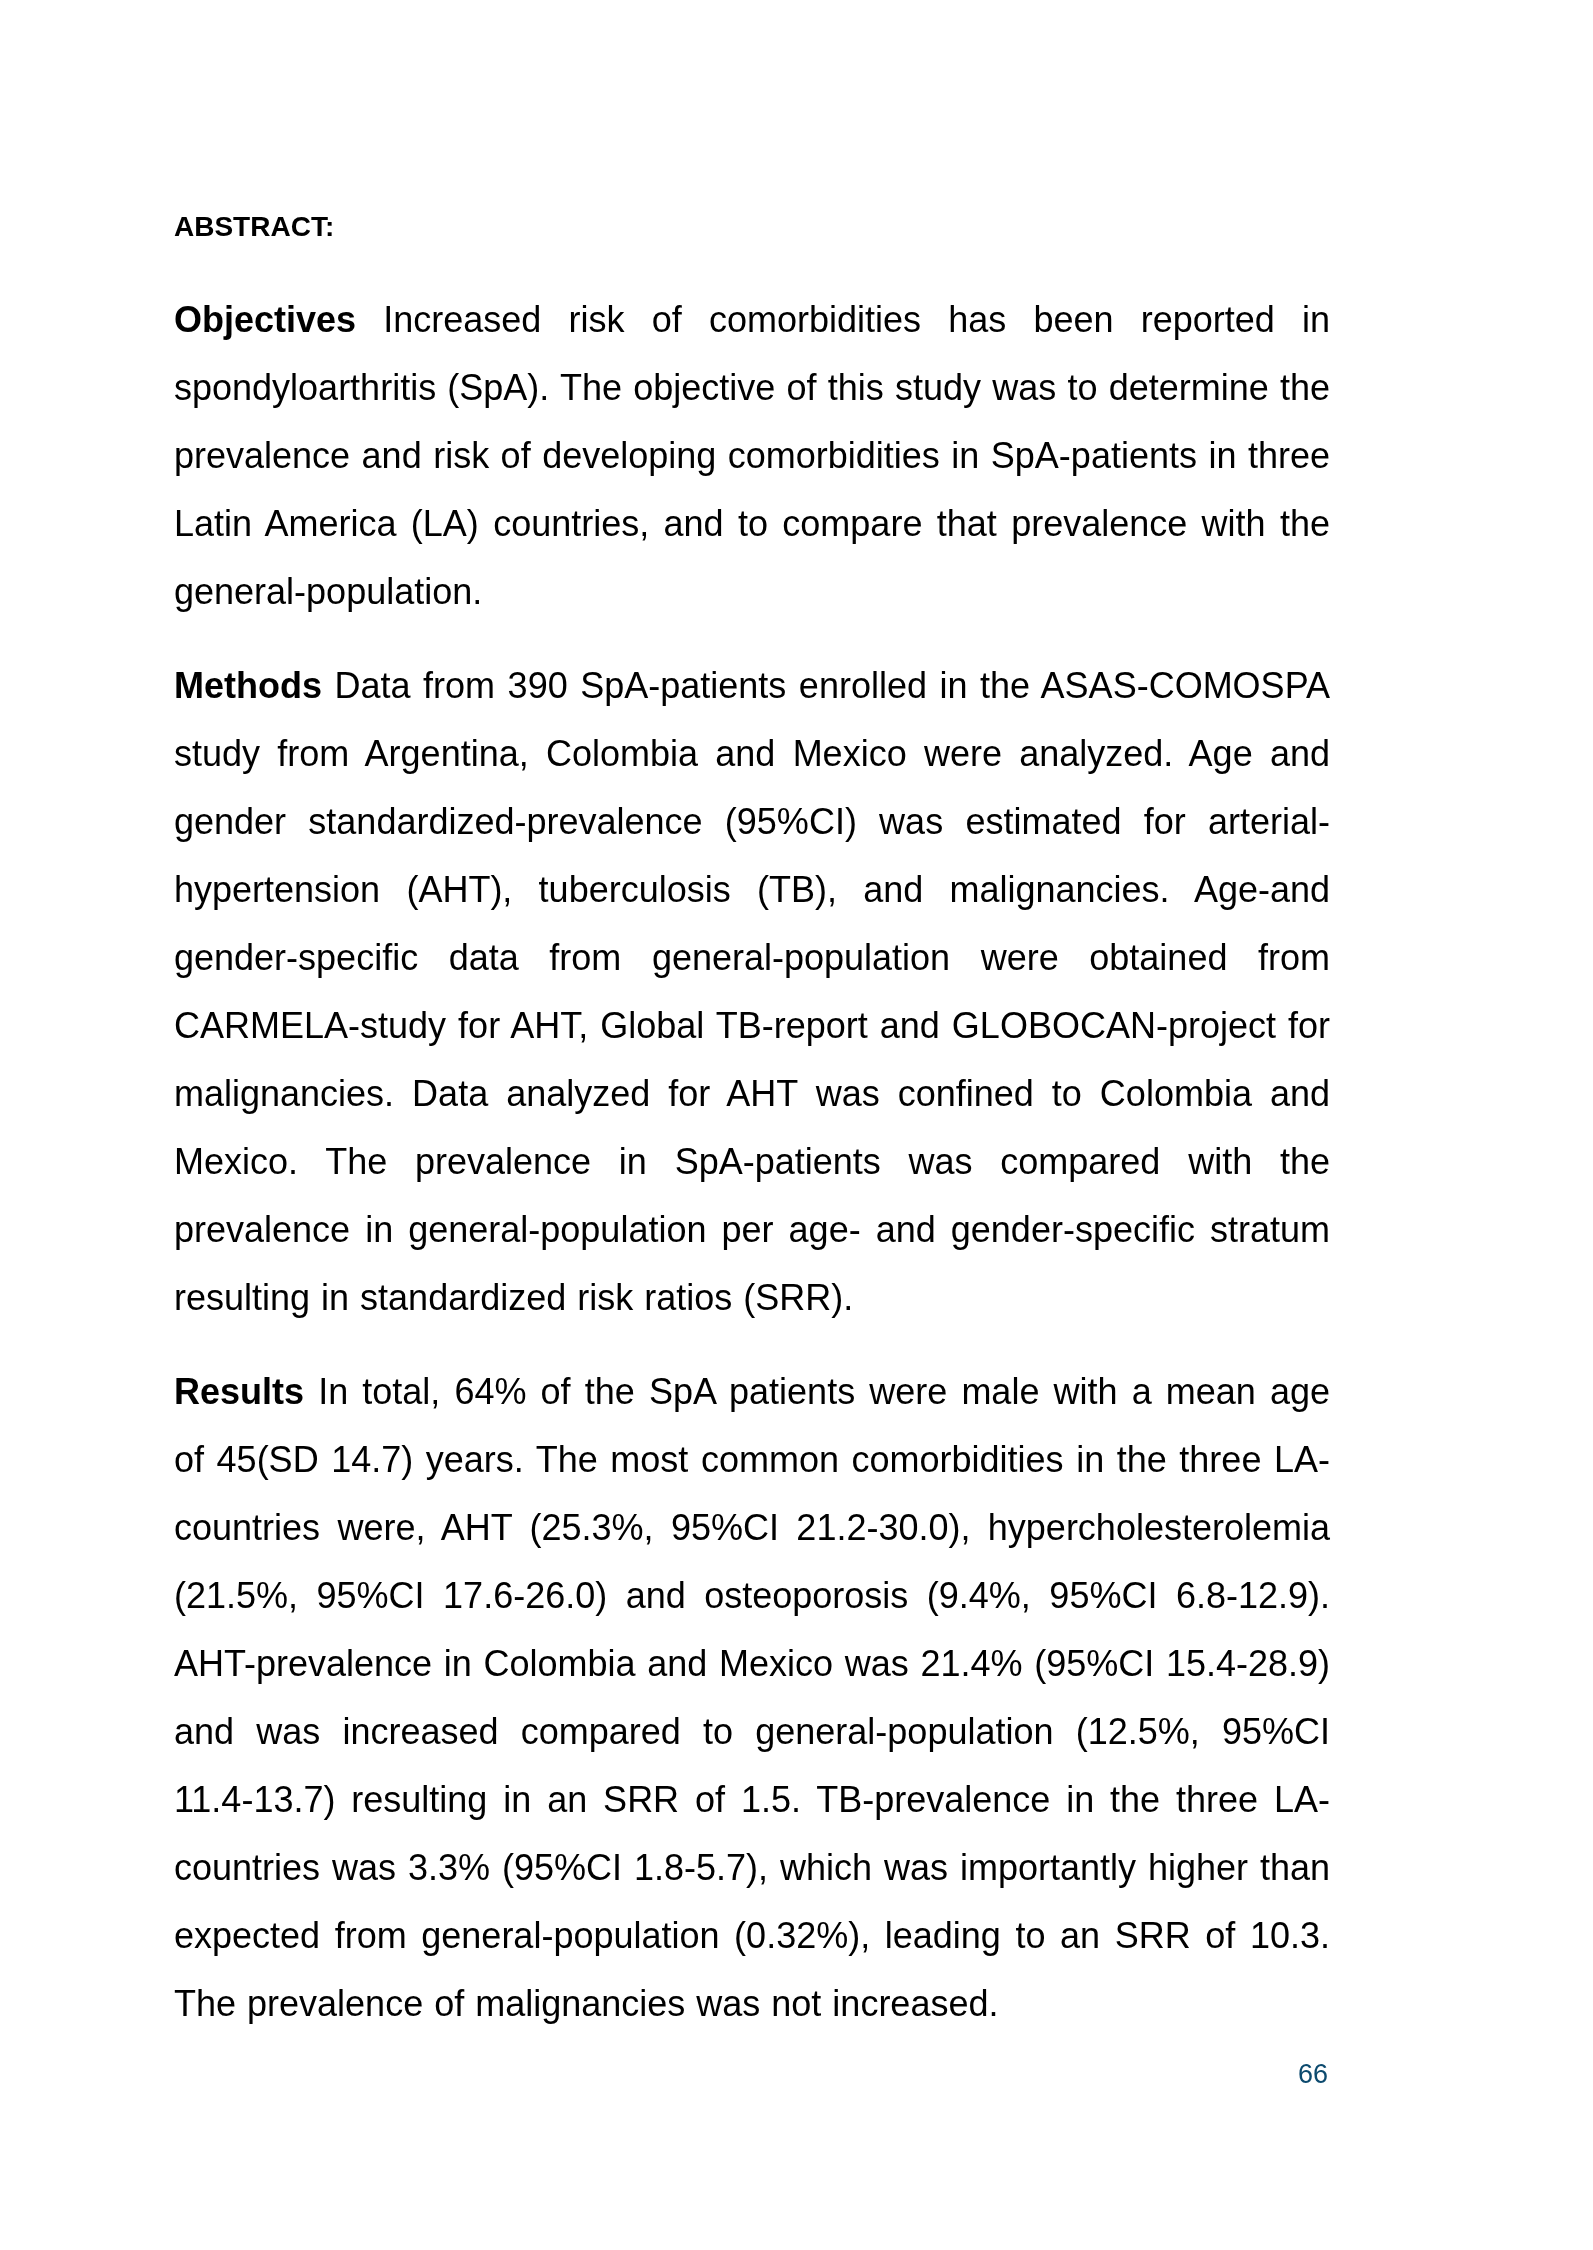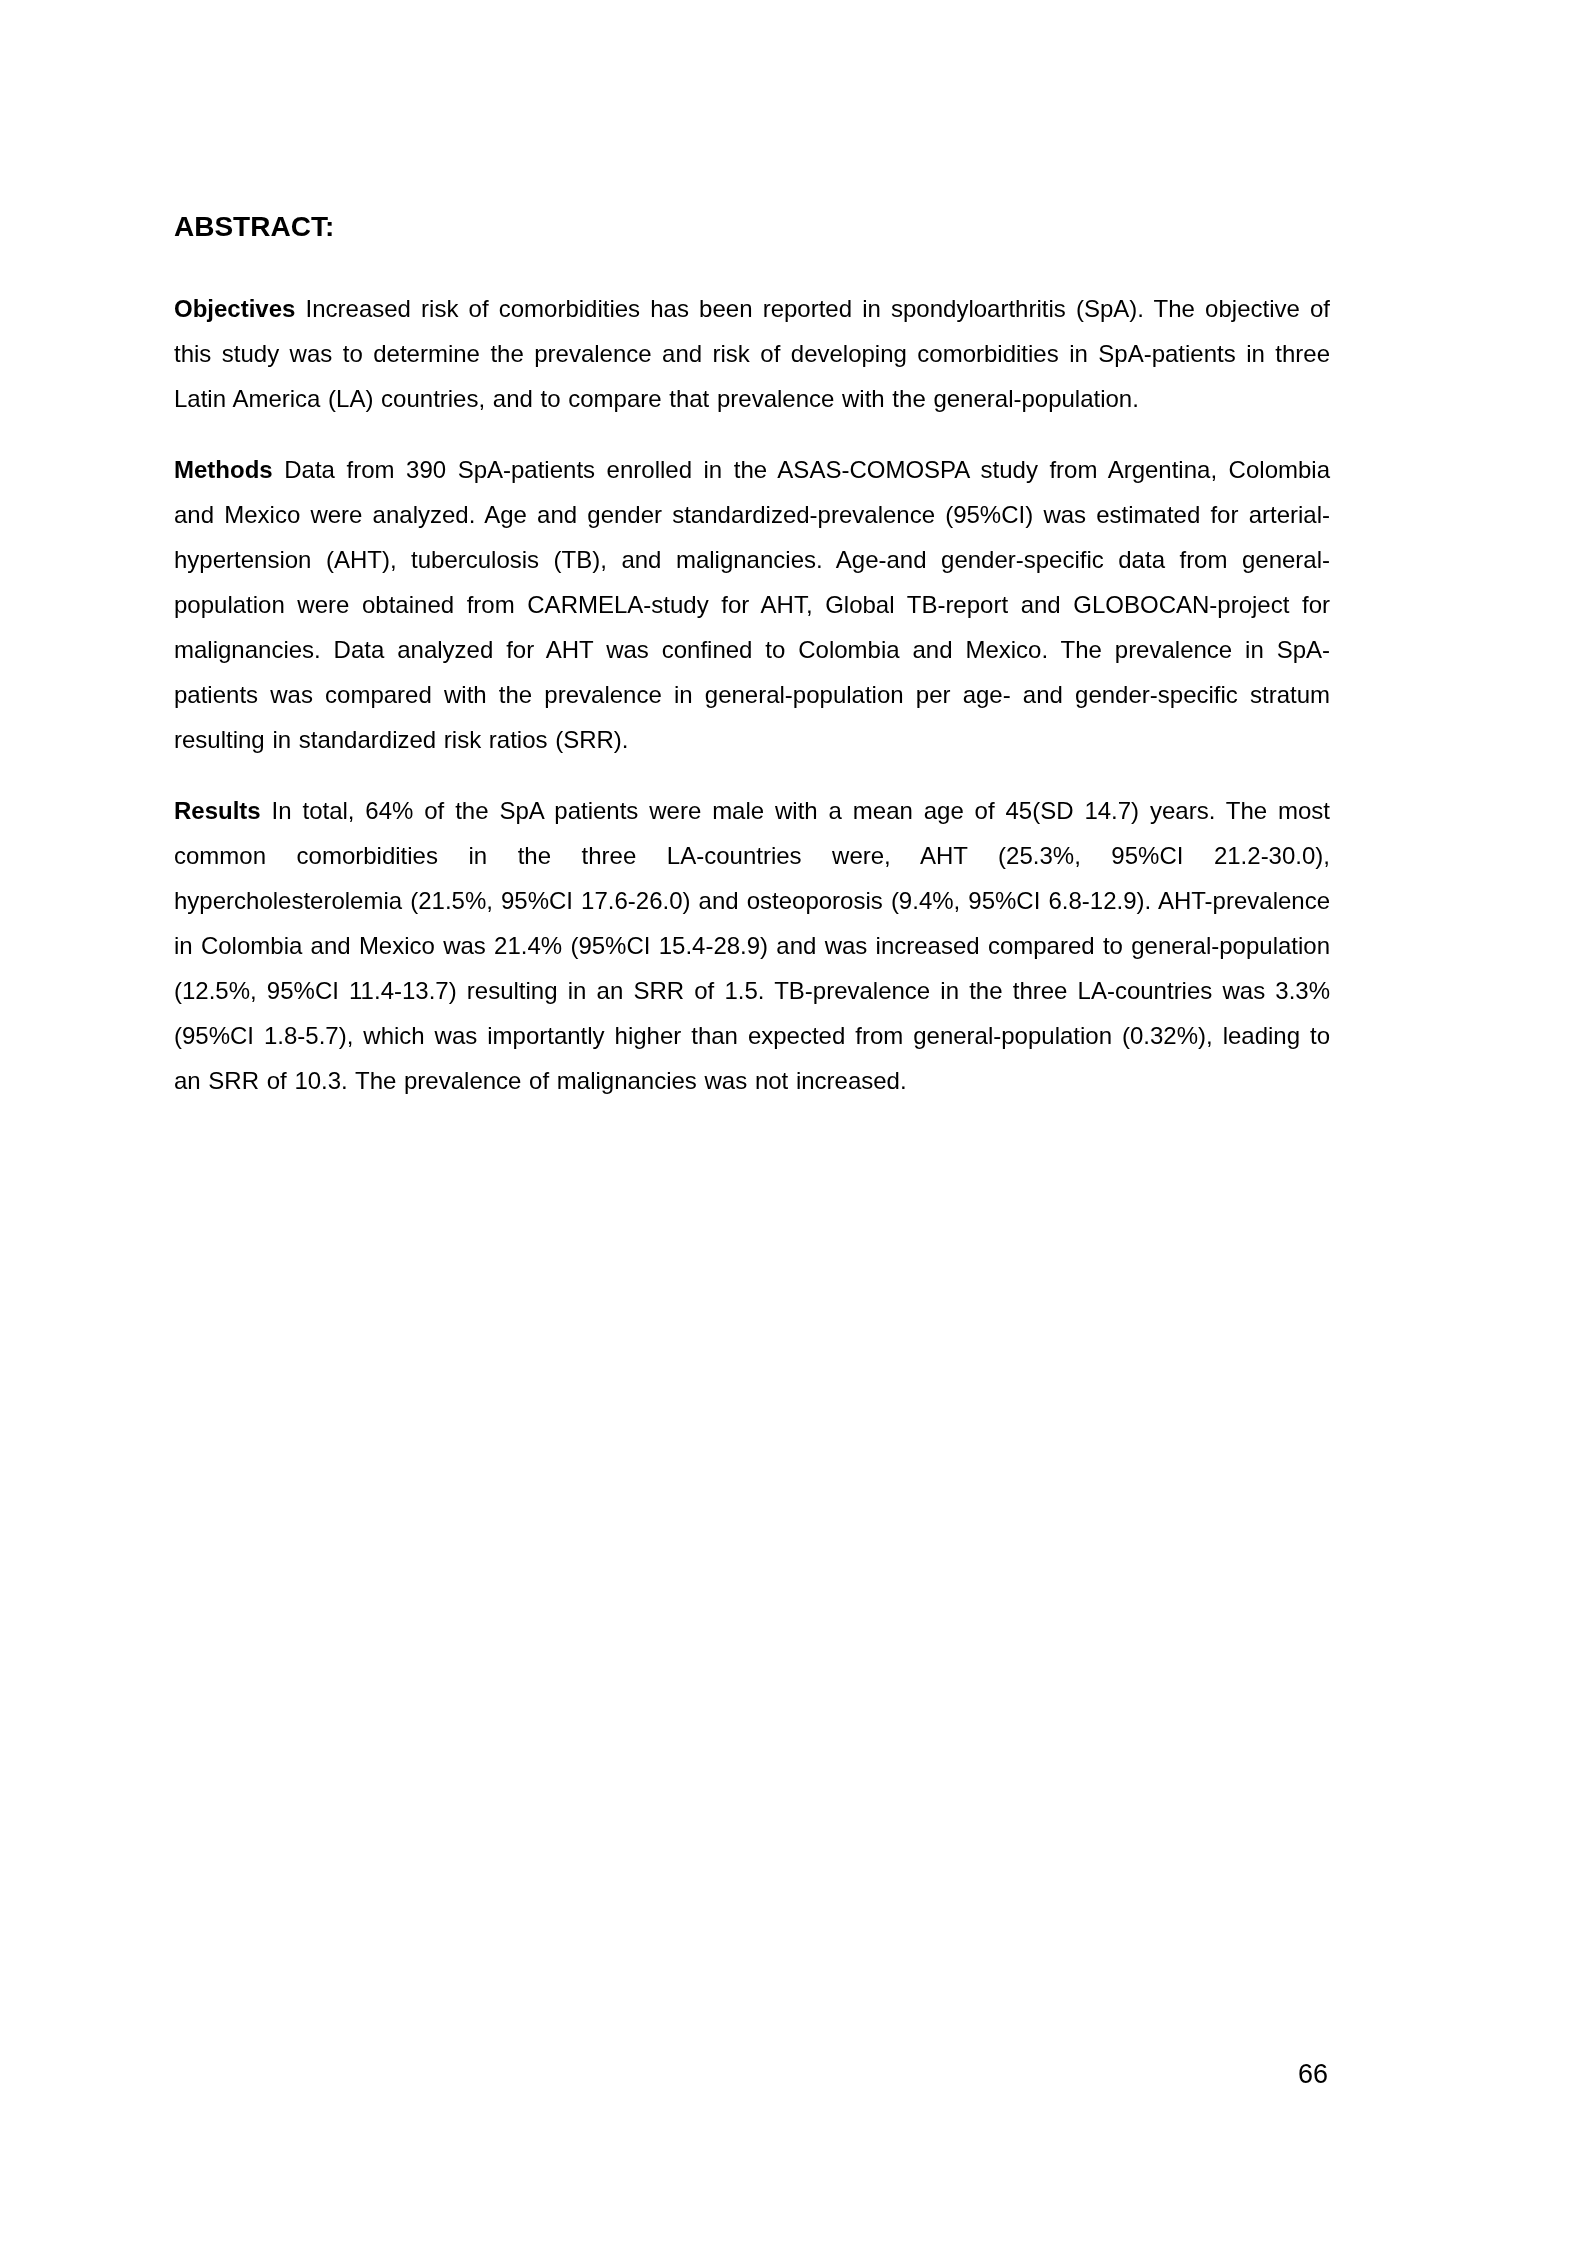--- a/index.html
+++ b/index.html
@@ -18,36 +18,36 @@
     padding: 188px 126px 0 174px;
     overflow: hidden;
   }
   .doc-heading {
     font-size: 28px;
     font-weight: bold;
     line-height: 78px;
     margin: 0 0 20px 0;
   }
   .doc-paragraph {
-    font-size: 24px;
-    line-height: 45px;
+    font-size: 36px;
+    line-height: 68px;
     text-align: justify;
     margin: 0 0 26px 0;
     word-spacing: 1px;
   }
   .doc-paragraph .para-label {
     font-weight: bold;
   }
   .page-number {
     position: absolute;
     right: 128px;
     top: 2058px;
     font-size: 27px;
     line-height: 32px;
-    color: #000000;
+    color: #0c4a6e;
   }
 </style>
 </head>
 <body>
 
 <div class="page">
 
   <div class="doc-heading">ABSTRACT:</div>
 
   <p class="doc-paragraph"><span class="para-label">Objectives</span> <span>Increased risk of comorbidities has been reported in spondyloarthritis (SpA). The objective of this study was to determine the prevalence and risk of developing comorbidities in SpA-patients in three Latin America (LA) countries, and to compare that prevalence with the general-population.</span></p>

